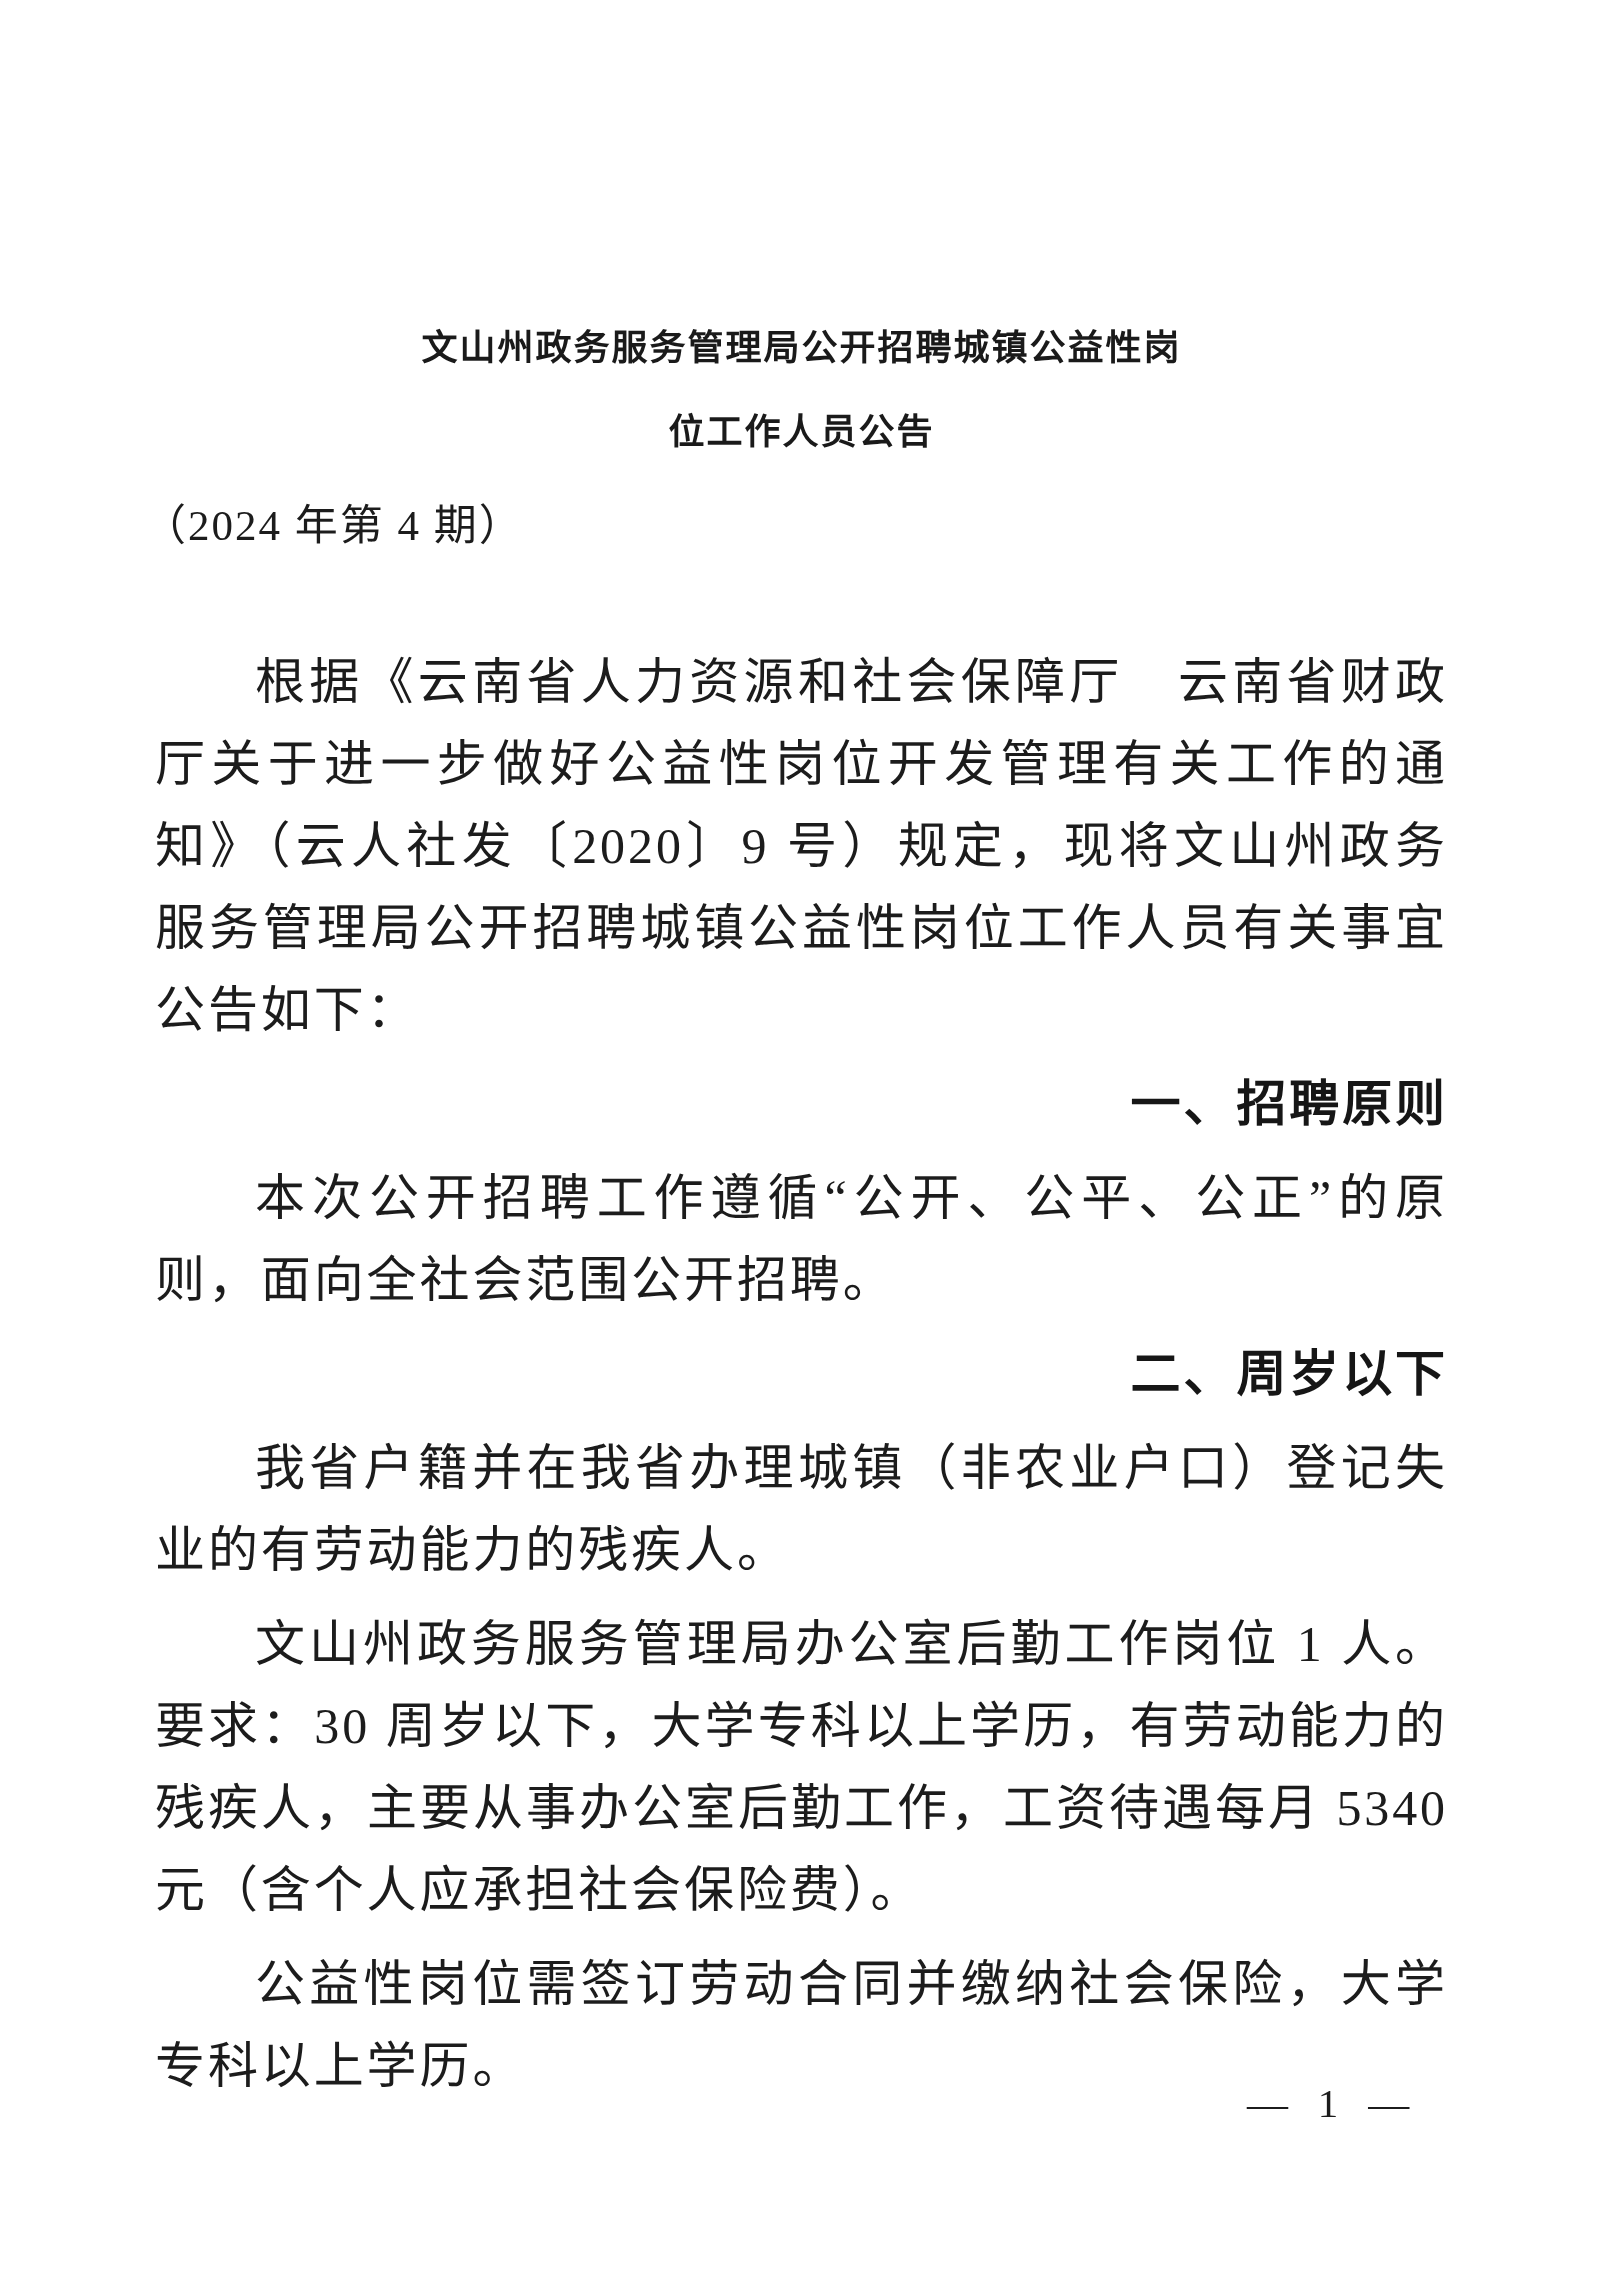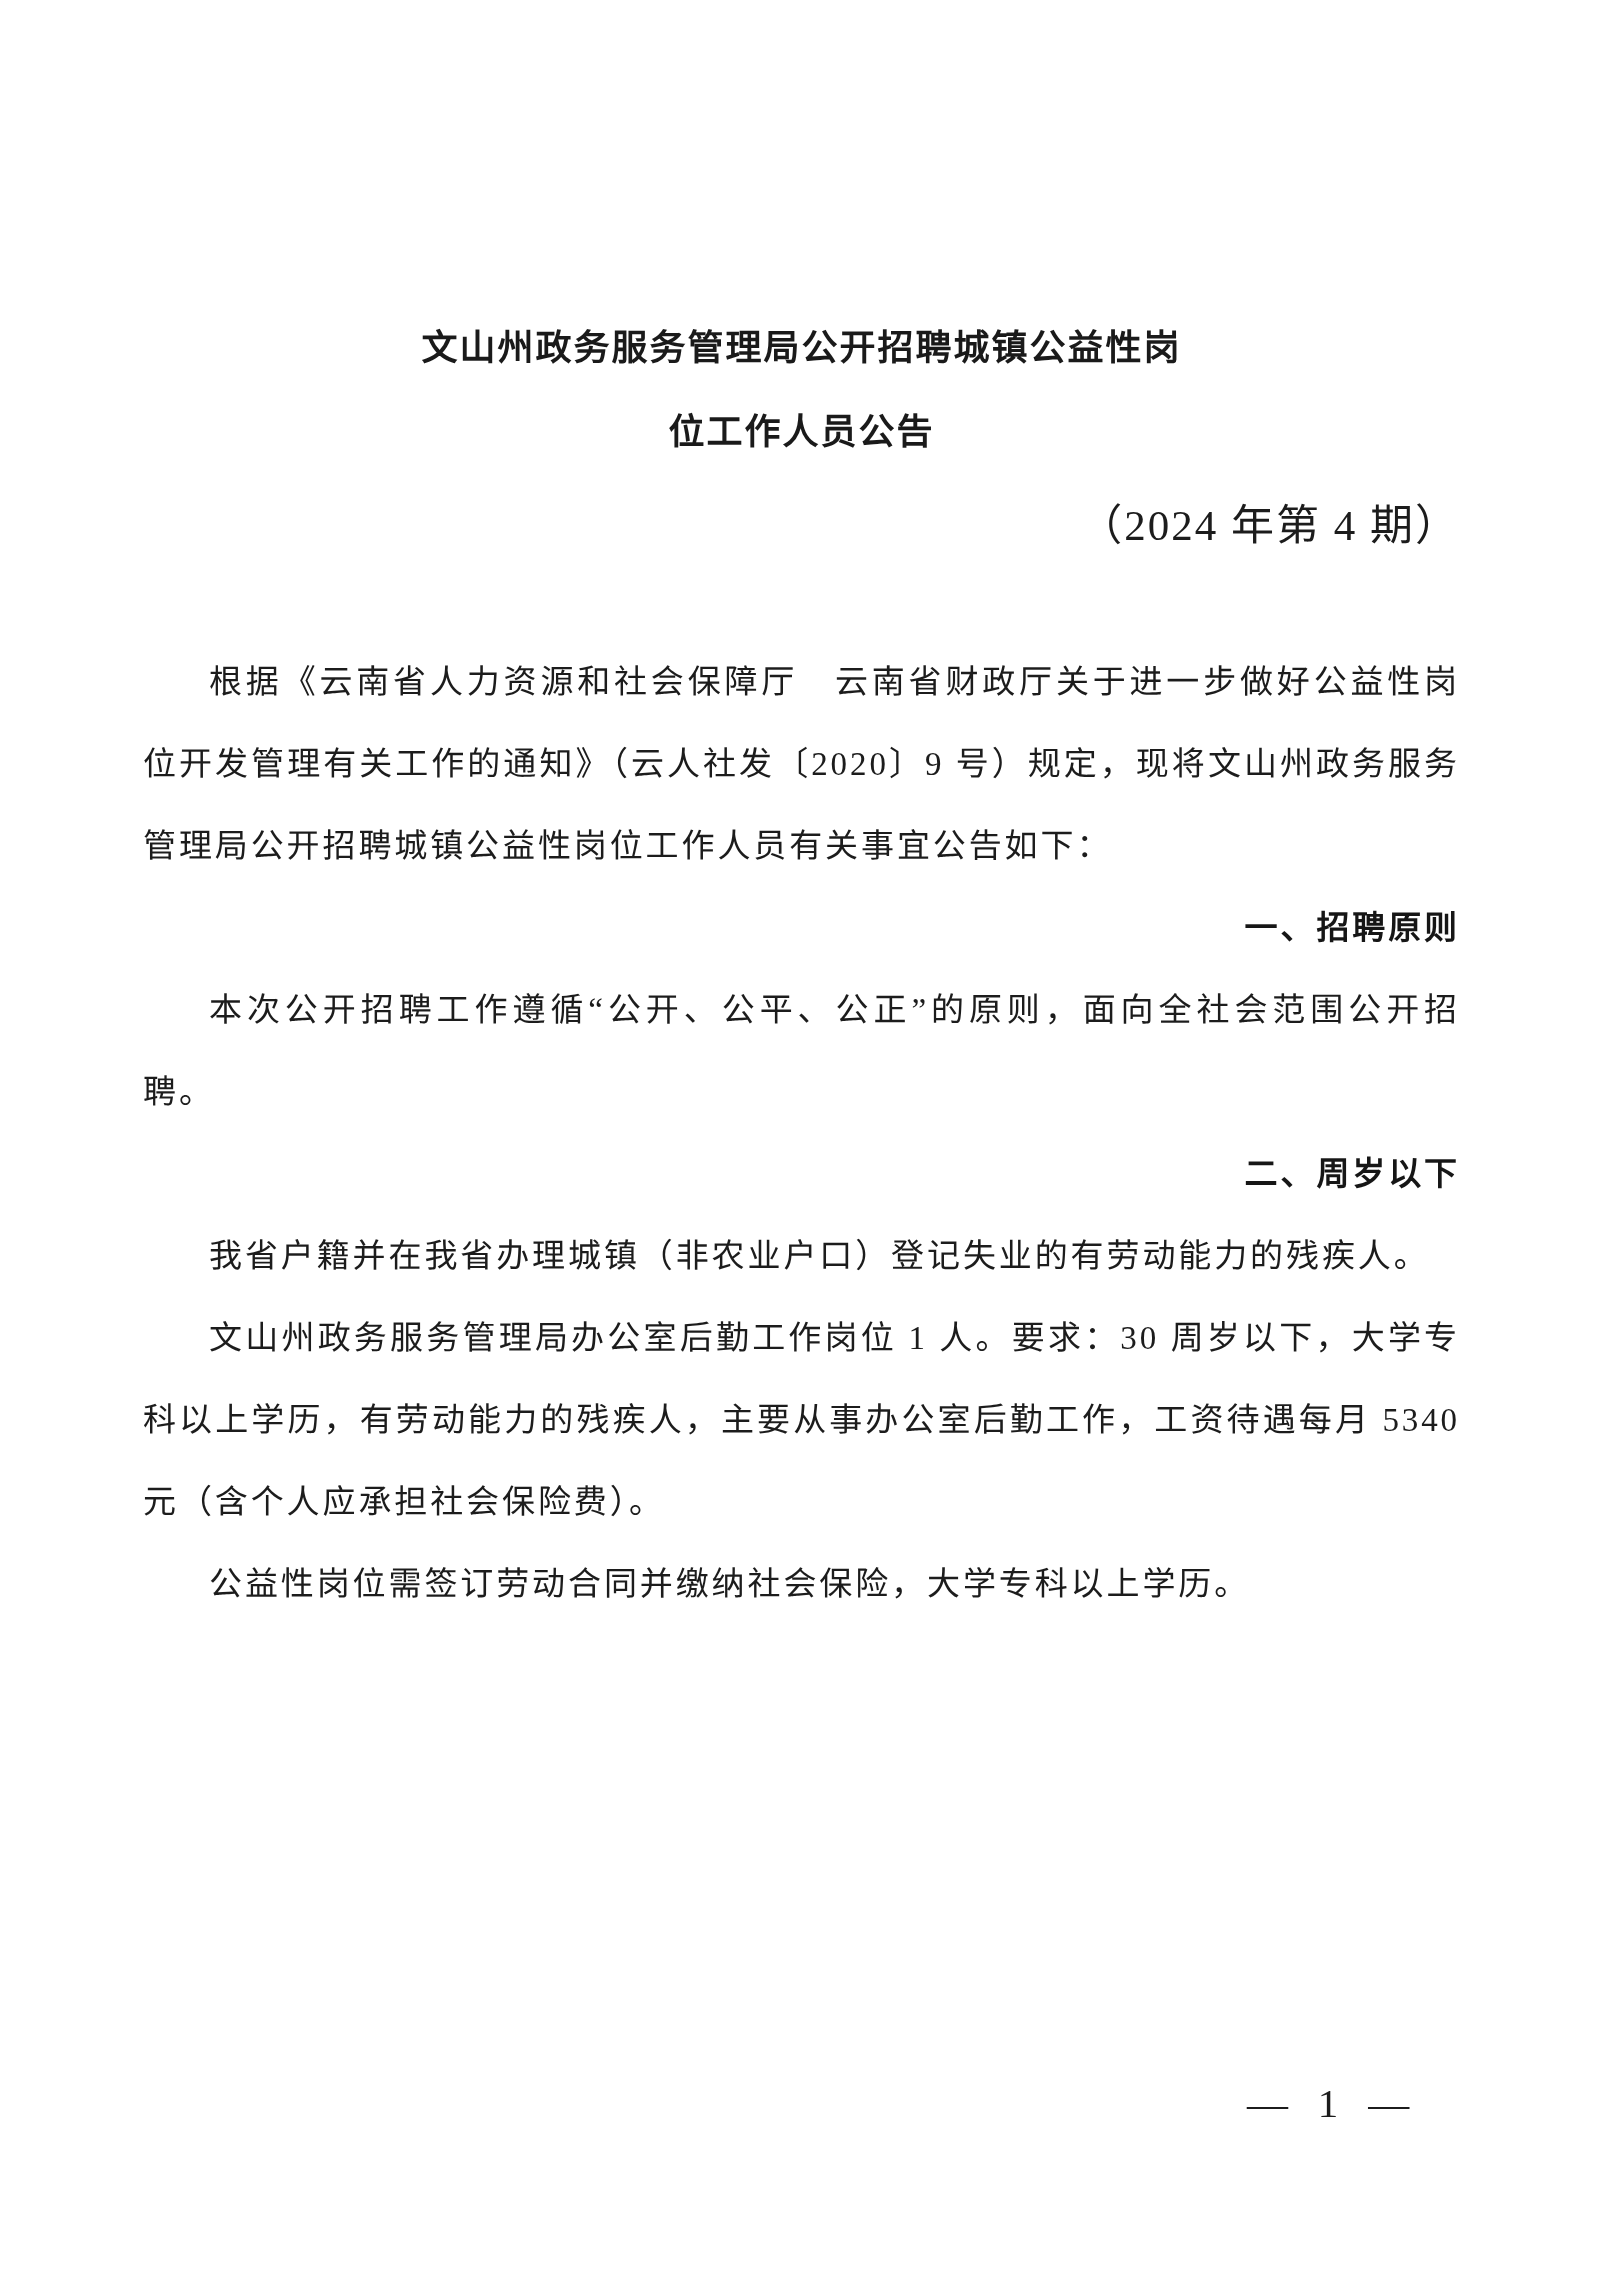--- a/index.html
+++ b/index.html
@@ -26,32 +26,32 @@
     font-size: 36px;
     line-height: 84px;
     color: #1a1a1a;
     letter-spacing: 2px;
   }
   .doc-title .title-line {
     display: block;
   }
   .doc-subtitle {
     margin-top: 21.6px;
-    text-align: right;
+    text-align: left;
     font-size: 43px;
     line-height: 59px;
     letter-spacing: 2px;
   }
   .doc-body {
     margin-top: 86px;
   }
   .doc-body p,
   .doc-body h2 {
-    margin: 0;
-    font-size: 33px;
+    margin: 12px;
+    font-size: 50px;
     line-height: 82px;
     text-indent: 2em;
     letter-spacing: 2.9px;
   }
   .doc-body p {
     text-align: justify;
     font-family: "Liberation Serif", "DejaVu Serif", serif;
   }
   .doc-body h2 {
     font-family: "Liberation Sans", "DejaVu Sans", sans-serif;

